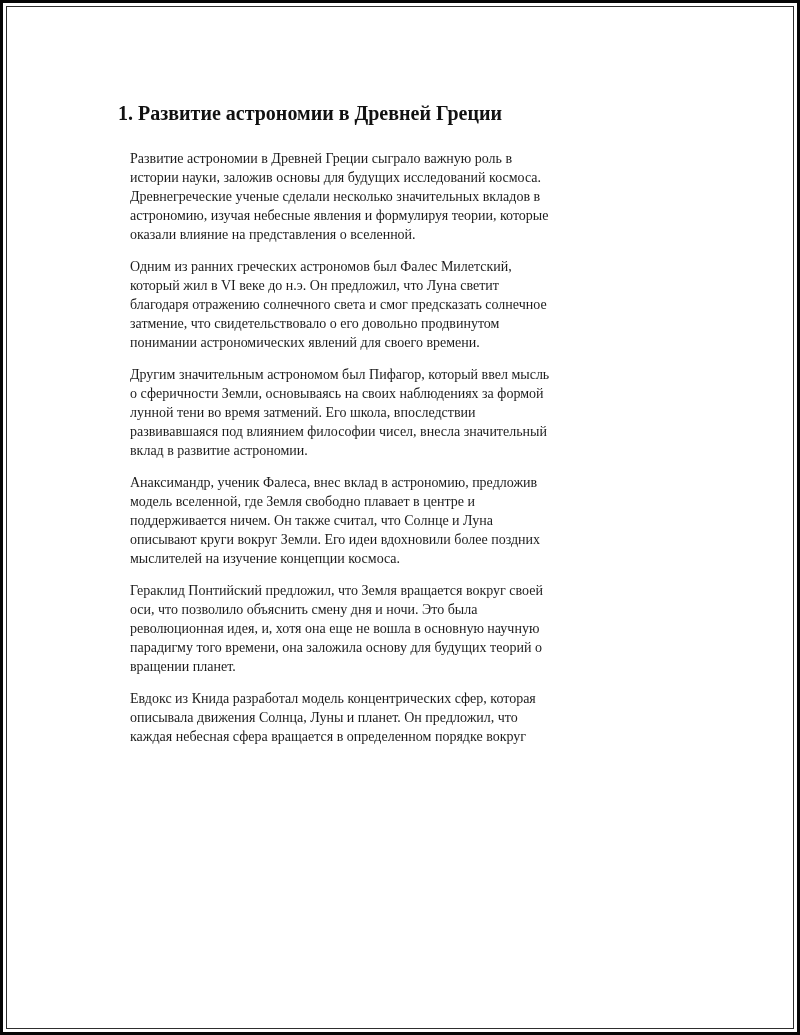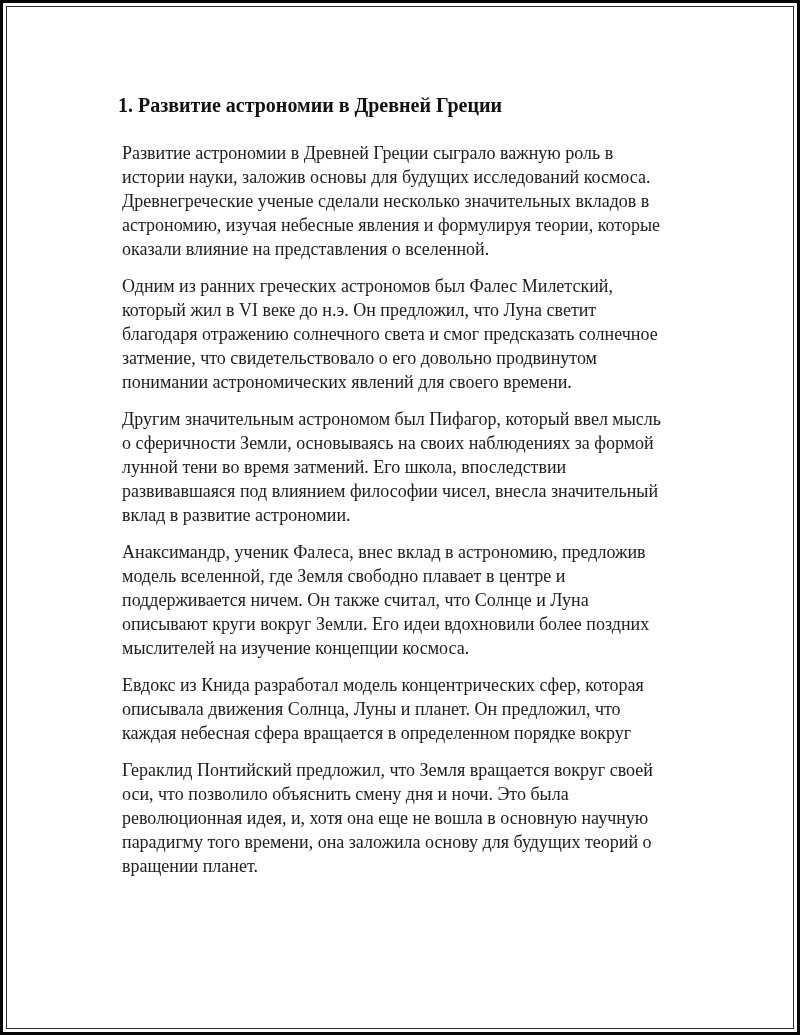--- a/index.html
+++ b/index.html
@@ -27,28 +27,28 @@
   .content {
     box-sizing: border-box;
     padding: 85px 108px 0 111px;
     color: #1a1a1a;
     font-family: "Liberation Serif", "DejaVu Serif", serif;
   }
   h1.doc-title {
     font-size: 20px;
     line-height: 26px;
     font-weight: bold;
-    margin: 0 0 23px 0;
+    margin: 8px 0 23px 0;
     color: #111111;
     white-space: pre-line;
   }
   .paragraphs p {
-    font-size: 18px;
-    line-height: 24px;
-    margin: 0 0 13px 4px;
+    font-size: 14px;
+    line-height: 19px;
+    margin: 0 0 13px 12px;
     white-space: pre-line;
     color: #1c1c1c;
   }
 </style>
 </head>
 <body>
 
 <div class="page">
   <div class="page-inner">
     <div class="content">
@@ -67,24 +67,24 @@
           <p>Другим значительным астрономом был Пифагор, который ввел мысль
 о сферичности Земли, основываясь на своих наблюдениях за формой
 лунной тени во время затмений. Его школа, впоследствии
 развивавшаяся под влиянием философии чисел, внесла значительный
 вклад в развитие астрономии.</p>
           <p>Анаксимандр, ученик Фалеса, внес вклад в астрономию, предложив
 модель вселенной, где Земля свободно плавает в центре и
 поддерживается ничем. Он также считал, что Солнце и Луна
 описывают круги вокруг Земли. Его идеи вдохновили более поздних
 мыслителей на изучение концепции космоса.</p>
-          <p>Евдокс из Книда разработал модель концентрических сфер, которая
-описывала движения Солнца, Луны и планет. Он предложил, что
-каждая небесная сфера вращается в определенном порядке вокруг</p>
           <p>Гераклид Понтийский предложил, что Земля вращается вокруг своей
 оси, что позволило объяснить смену дня и ночи. Это была
 революционная идея, и, хотя она еще не вошла в основную научную
 парадигму того времени, она заложила основу для будущих теорий о
 вращении планет.</p>
+          <p>Евдокс из Книда разработал модель концентрических сфер, которая
+описывала движения Солнца, Луны и планет. Он предложил, что
+каждая небесная сфера вращается в определенном порядке вокруг</p>
         </div>
     </div>
   </div>
 </div>
 
 </body></html>

